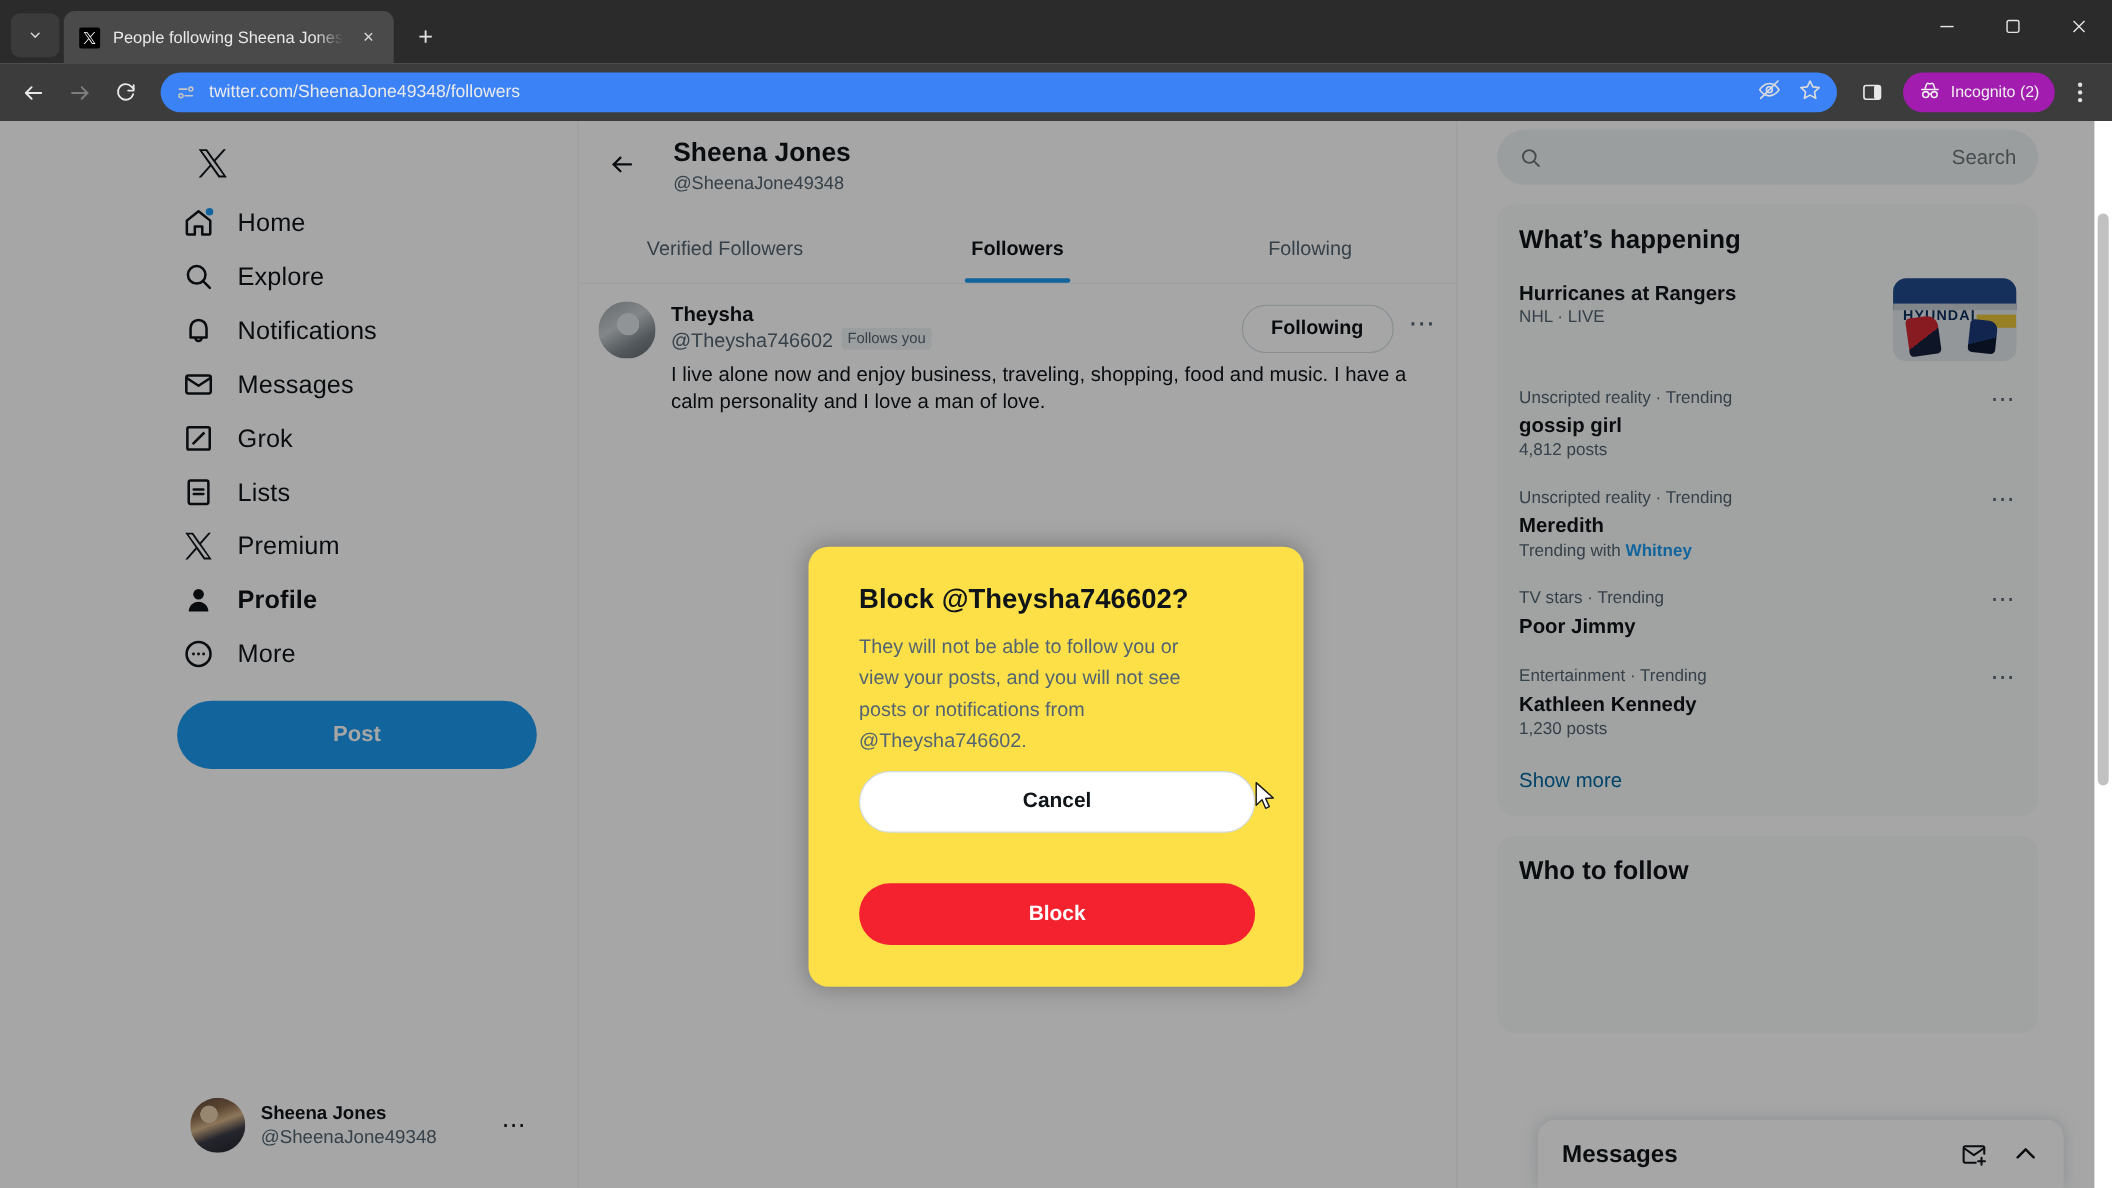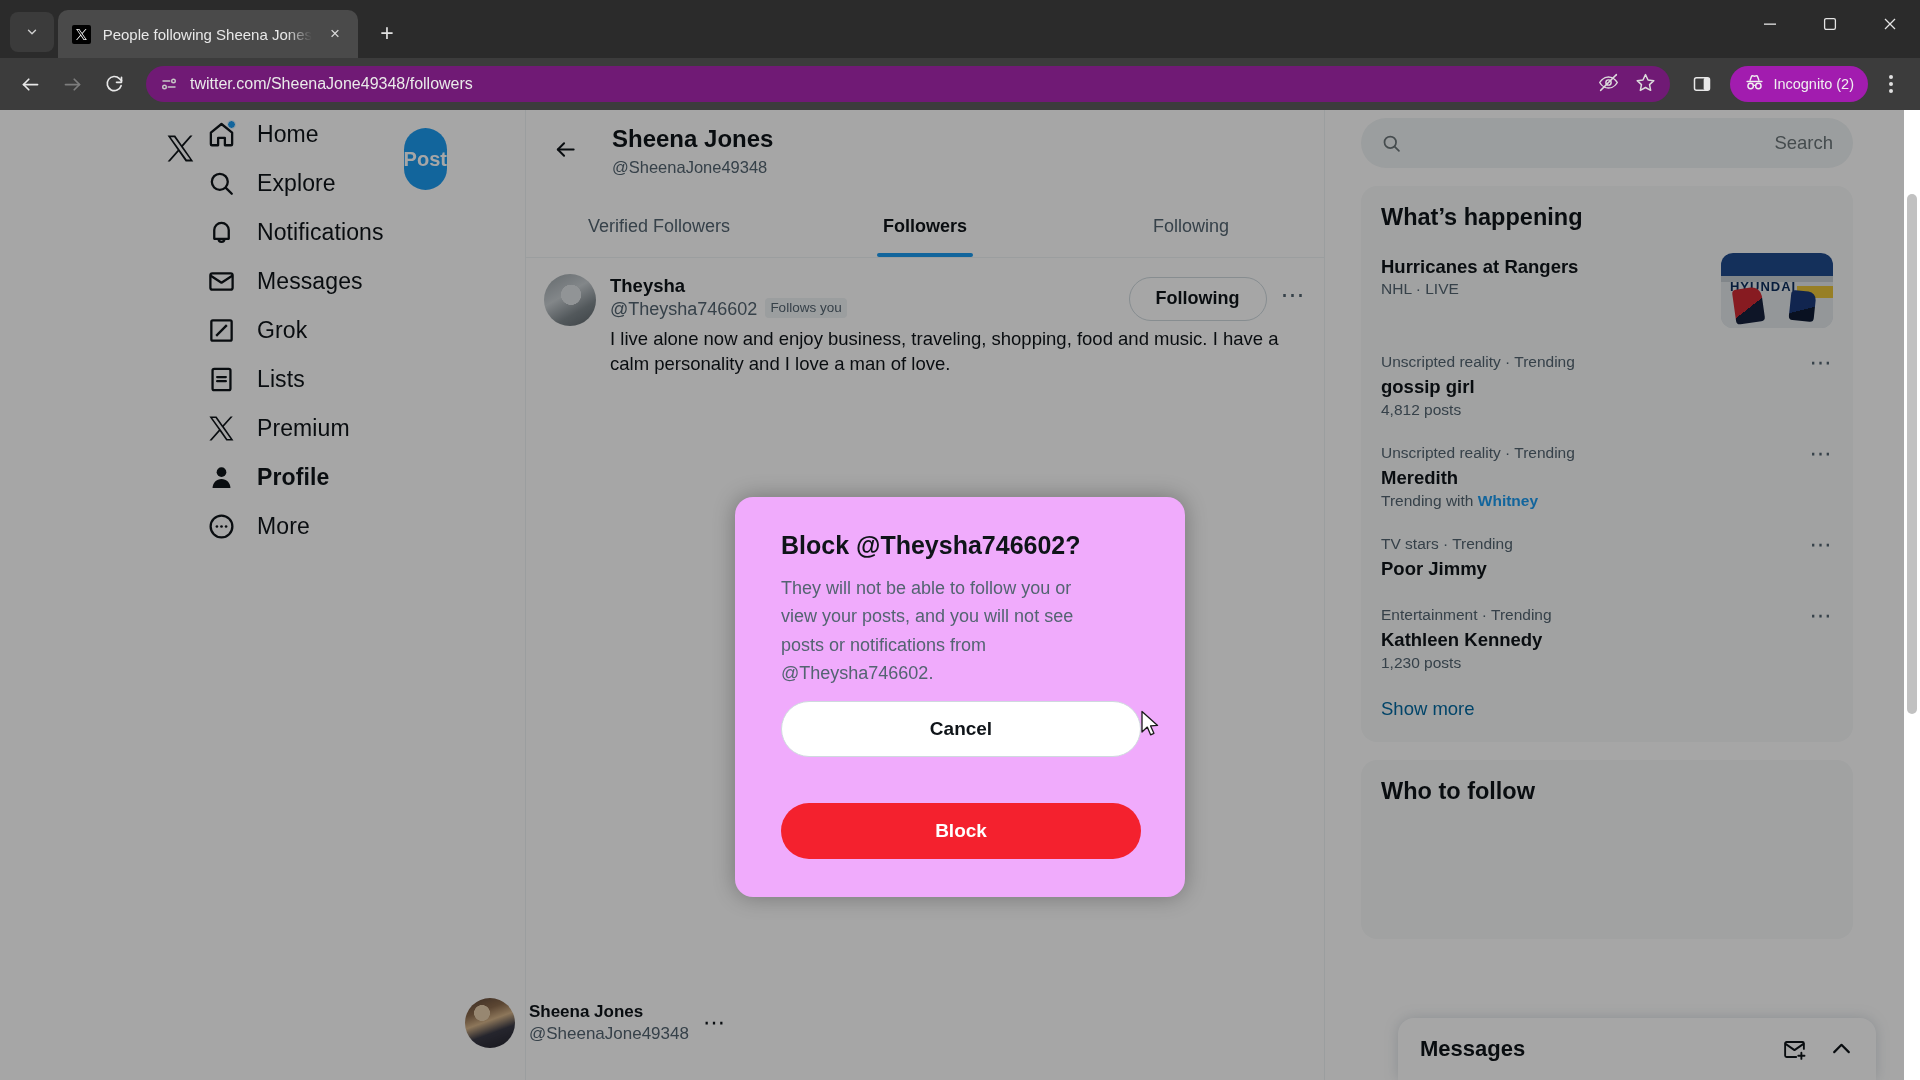--- a/index.html
+++ b/index.html
@@ -91,21 +91,21 @@
     width: 36px; height: 36px;
     display: flex; align-items: center; justify-content: center;
     color: #e8e8e8;
     border-radius: 50%;
     flex: 0 0 auto;
   }
   .navbtn.disabled { color: #7d7d7d; }
   .omnibox {
     flex: 1 1 auto;
     height: 36px;
-    background: #701a75;
+    background: #3b82f6;
     border-radius: 18px;
     display: flex; align-items: center;
     padding: 0 14px;
     gap: 12px;
     margin: 0 8px;
     position: relative;
   }
   .omnibox .urlicon { color: #c6c6c6; flex: 0 0 auto; display:flex; }
   .omnibox .urltext {
     color: #eaeaea; font-size: 16px;
@@ -148,21 +148,21 @@
     width: 1920px;
     height: 970px;
     justify-content: center;
   }
 
   
   .leftbar {
     width: 440px;
     padding-left: 70px;
     padding-right: 18px;
-    display: flex; 
+    display: flex; flex-direction: column;
     flex: 0 0 auto;
   }
   .xlogo {
     width: 56px; height: 56px;
     margin: 10px 0 2px 10px;
     display: flex; align-items: center; justify-content: center;
   }
   .xlogo svg { width: 31px; height: 31px; fill: #0f1419; }
   .navlist { display: flex; flex-direction: column; }
   .navitem {
@@ -407,21 +407,21 @@
     background: #c1c1c1;
     border-radius: 6px;
   }
 
   
   .modal {
     position: absolute;
     z-index: 80;
     left: 735px; top: 387px;
     width: 450px;
-    background: #f0abfc;
+    background: #fde047;
     border-radius: 18px;
     box-shadow: 0 0 22px rgba(0,0,0,0.30);
     padding: 34px 40px 38px 46px;
   }
   .modal h3 {
     font-size: 25px; font-weight: 800; color: #0f1419;
     margin-bottom: 14px;
   }
   .modal p {
     font-size: 18px; color: #536471; line-height: 1.58;

